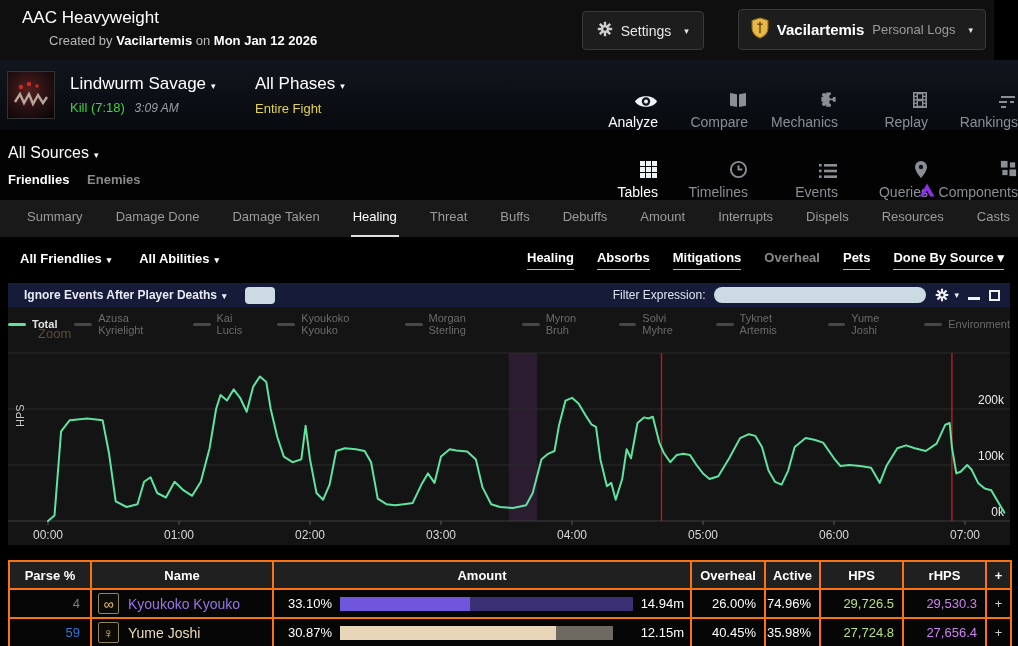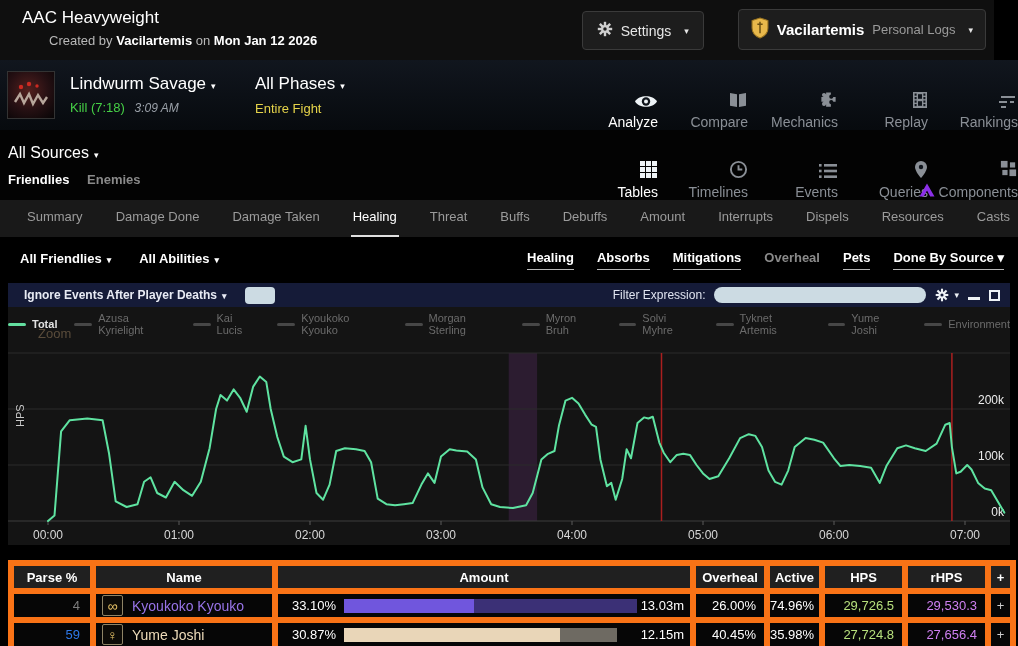--- a/index.html
+++ b/index.html
@@ -72,21 +72,21 @@
   .litem.on { color:#e2e2e2; font-weight:bold; }
   .litem.on .dash { background:#63dfa0; }
   .zoom-label { position:absolute; left:30px; top:19px; font-size:13px; color:#5a4c3b; }
   .hps-label { position:absolute; left:6px; top:120px; font-size:11px; color:#c8c8c8; transform:rotate(-90deg); transform-origin:left top; }
   #chart-svg { position:absolute; inset:0; }
   .ylab { font:12px "Liberation Sans", sans-serif; fill:#ececec; }
   .xlab { font:12px "Liberation Sans", sans-serif; fill:#d8d8d8; }
 
   
   .dtable { position:absolute; top:560px; left:8px; width:1002px; border-collapse:collapse; table-layout:fixed; }
-  .dtable th, .dtable td { border:6px solid #f97316; font-size:13px; overflow:hidden; white-space:nowrap; }
+  .dtable th, .dtable td { border:2px solid #f97316; font-size:13px; overflow:hidden; white-space:nowrap; }
   .dtable th { background:#202020; color:#fff; height:28px; font-weight:bold; text-align:center; }
   .dtable td { background:#060606; height:29px; }
   td.parse { text-align:right; padding-right:10px; font-size:13px; }
   td.namec { padding-left:6px; }
   .namewrap { display:flex; align-items:center; gap:9px; }
   .jobicon { width:21px; height:21px; border:1px solid #8f8466; border-radius:2px; background:#0d0b07; color:#e8c468; font-size:14px; display:flex; align-items:center; justify-content:center; flex:none; }
   .pname { font-size:14px; cursor:pointer; }
   td.amountc { padding:0 6px 0 0; }
   .amtwrap { display:flex; align-items:center; height:100%; }
   .pct { width:58px; text-align:right; color:#fff; flex:none; font-size:13px; }
@@ -497,21 +497,21 @@
             <span class="pname" style="color: rgb(152, 116, 232);">Kyoukoko Kyouko</span>
           </span>
         </td>
         <td class="amountc">
           <span class="amtwrap">
             <span class="pct">33.10%</span>
             <span class="barbox">
               <span class="barseg" style="width: 130px; background: rgb(112, 86, 221);"></span>
               <span class="barseg" style="width: 163px; background: rgb(59, 48, 118);"></span>
             </span>
-            <span class="amtval">13.03m</span>
+            <span class="amtval">14.94m</span>
           </span>
         </td>
         <td class="rnum">26.00%</td>
         <td class="rnum">74.96%</td>
         <td class="rnum" style="color: rgb(183, 224, 125);">29,726.5</td>
         <td class="rnum" style="color: rgb(207, 128, 242); margin-top: 40px;">29,530.3</td>
         <td class="plusc">+</td>
       </tr>
       <tr>
         <td class="parse" style="color: rgb(46, 120, 232);">59</td>

